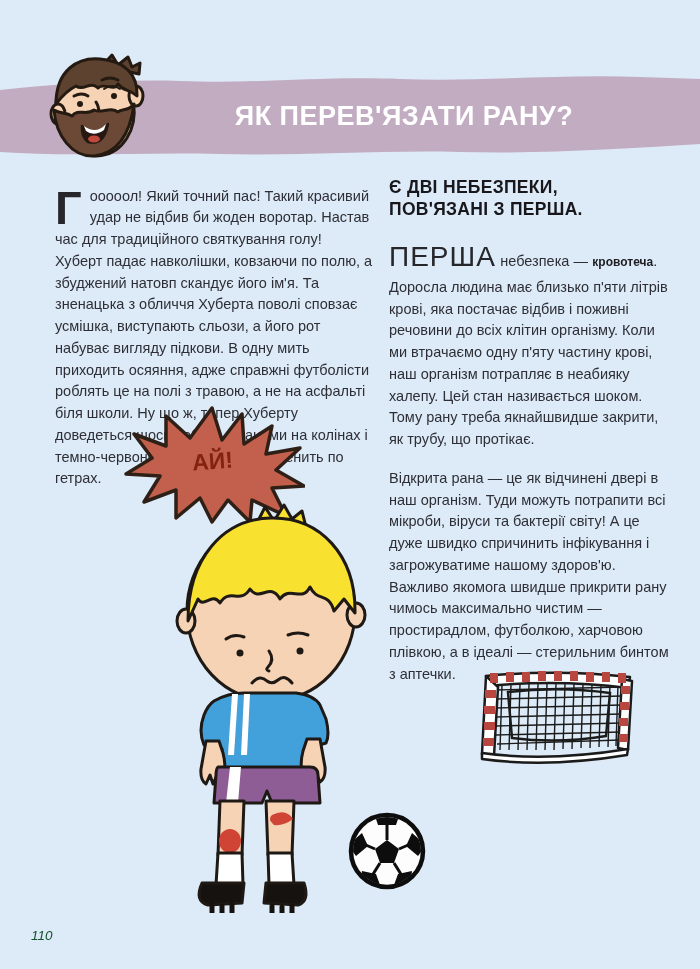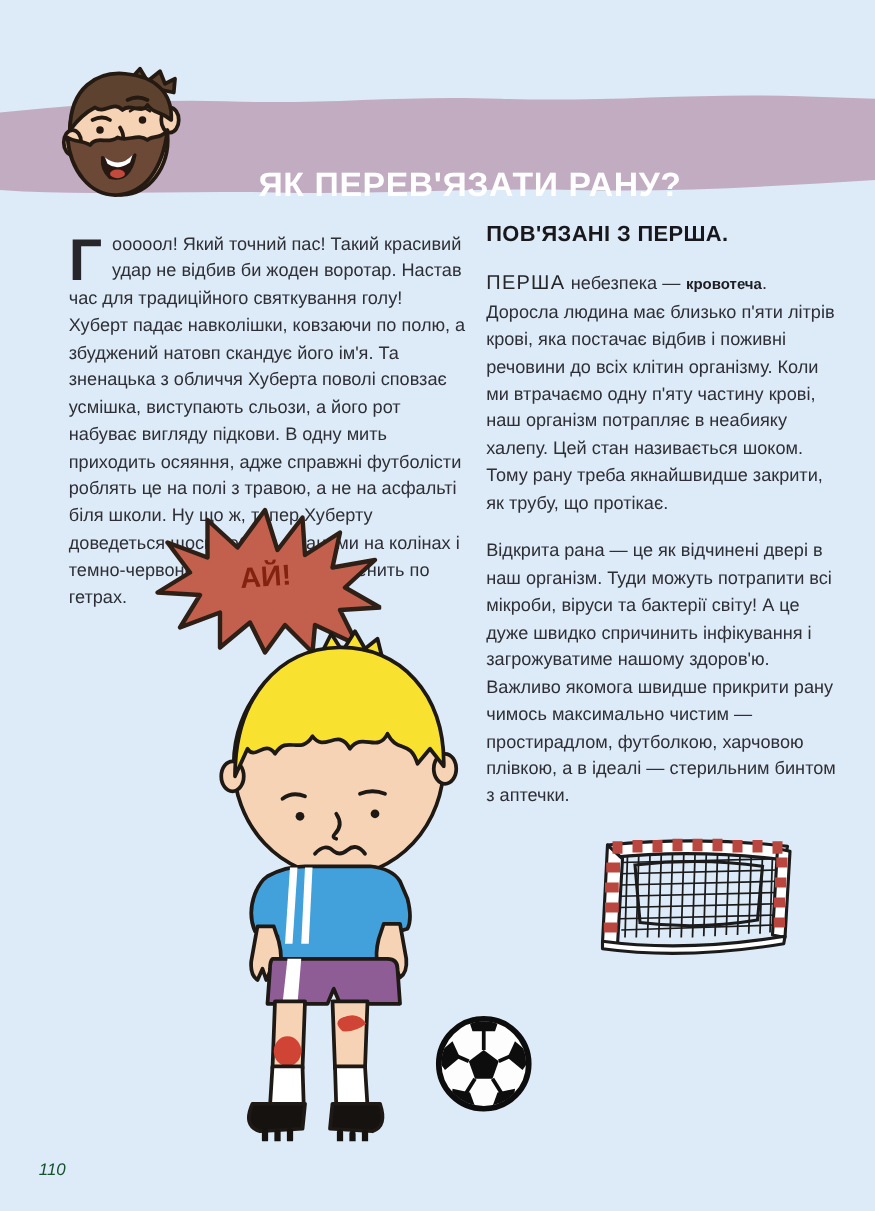--- a/index.html
+++ b/index.html
@@ -1,31 +1,31 @@
 <!DOCTYPE html>
 <html><head>
 <meta charset="utf-8">
 <style>
   html,body{margin:0;padding:0;background:#ddeaf7;}
   .page{position:relative;width:700px;height:969px;background:#ddeaf7;overflow:hidden;
         font-family:"Liberation Sans",sans-serif;color:#2e2f36;}
   
   .banner-svg{position:absolute;left:0;top:64px;}
-  .page-title{position:absolute;left:136px;top:101px;width:480px;text-align:center;
-        font-size:27px;font-weight:800;color:#ffffff;letter-spacing:.5px;white-space:nowrap;margin-top:32px;}
+  .page-title{position:absolute;left:164px;top:101px;width:480px;text-align:center;
+        font-size:27px;font-weight:800;color:#ffffff;letter-spacing:.5px;white-space:nowrap;}
   .avatar-svg{position:absolute;left:44px;top:52px;}
   
   .col-left{position:absolute;left:55px;top:171px;width:318px;font-size:14.5px;line-height:1.5;}
   .dropcap{float:left;font-size:47px;line-height:36px;font-weight:700;margin:4px 8px 0 0;color:#26262b;}
   .col-right{position:absolute;left:389px;top:176px;width:281px;}
   .dangers-heading{font-size:17.5px;font-weight:800;line-height:1.28;color:#17171c;
         letter-spacing:.3px;margin:0 0 20px 0;}
   .danger-block{margin:0 0 17px 0;}
   .lead-line{margin:0 0 4px 0;}
-  .lead-word{font-size:16px;letter-spacing:1px;color:#26262b;}
+  .lead-word{font-size:28px;letter-spacing:1px;color:#26262b;}
   .connector{font-size:14.5px;}
   .term{font-size:12px;font-weight:700;color:#1d1d22;}
   .danger-body{font-size:14.5px;line-height:1.5;margin:0;}
   
   .burst-wrap{position:absolute;left:120px;top:404px;width:185px;height:120px;}
   .burst-text{position:absolute;left:0;top:44px;width:100%;text-align:center;
         font-size:23px;font-weight:800;color:#82220f;transform:rotate(-4deg);}
   .boy-svg{position:absolute;left:168px;top:503px;}
   .goal-svg{position:absolute;left:478px;top:666px;}
   .ball-svg{position:absolute;left:346px;top:810px;}
@@ -63,20 +63,21 @@
     </g>
   </svg>
 
   <p class="col-left">
     <span class="dropcap">Г</span>
     <span>ооооол! Який точний пас! Такий красивий удар не відбив би жоден воротар. Настав час для традиційного святкування голу! Хуберт падає навколішки, ковзаючи по полю, а збуджений натовп скандує його ім'я. Та зненацька з обличчя Хуберта поволі сповзає усмішка, виступають сльози, а його рот набуває вигляду підкови. В одну мить приходить осяяння, адже справжні футболісти роблять це на полі з травою, а не на асфальті біля школи. Ну що ж, тепер Хуберту доведеться щось робити з ранами на колінах і темно-червоною кров'ю, що струменить по гетрах.</span>
   </p>
 
   <div class="col-right">
     <div class="dangers-heading">
+      <div>Є ДВІ НЕБЕЗПЕКИ,</div>
       <div>ПОВ'ЯЗАНІ З ПЕРША.</div>
     </div>
 
     <div class="danger-block">
       <div class="lead-line">
         <span class="lead-word">ПЕРША</span>
         <span class="connector">небезпека —</span>
         <span class="term">кровотеча</span><span class="connector">.</span>
       </div>
       <p class="danger-body">Доросла людина має близько п'яти літрів крові, яка постачає відбив і поживні речовини до всіх клітин організму. Коли ми втрачаємо одну п'яту частину крові, наш організм потрапляє в неабияку халепу. Цей стан називається шоком. Тому рану треба якнайшвидше закрити, як трубу, що протікає.</p>

